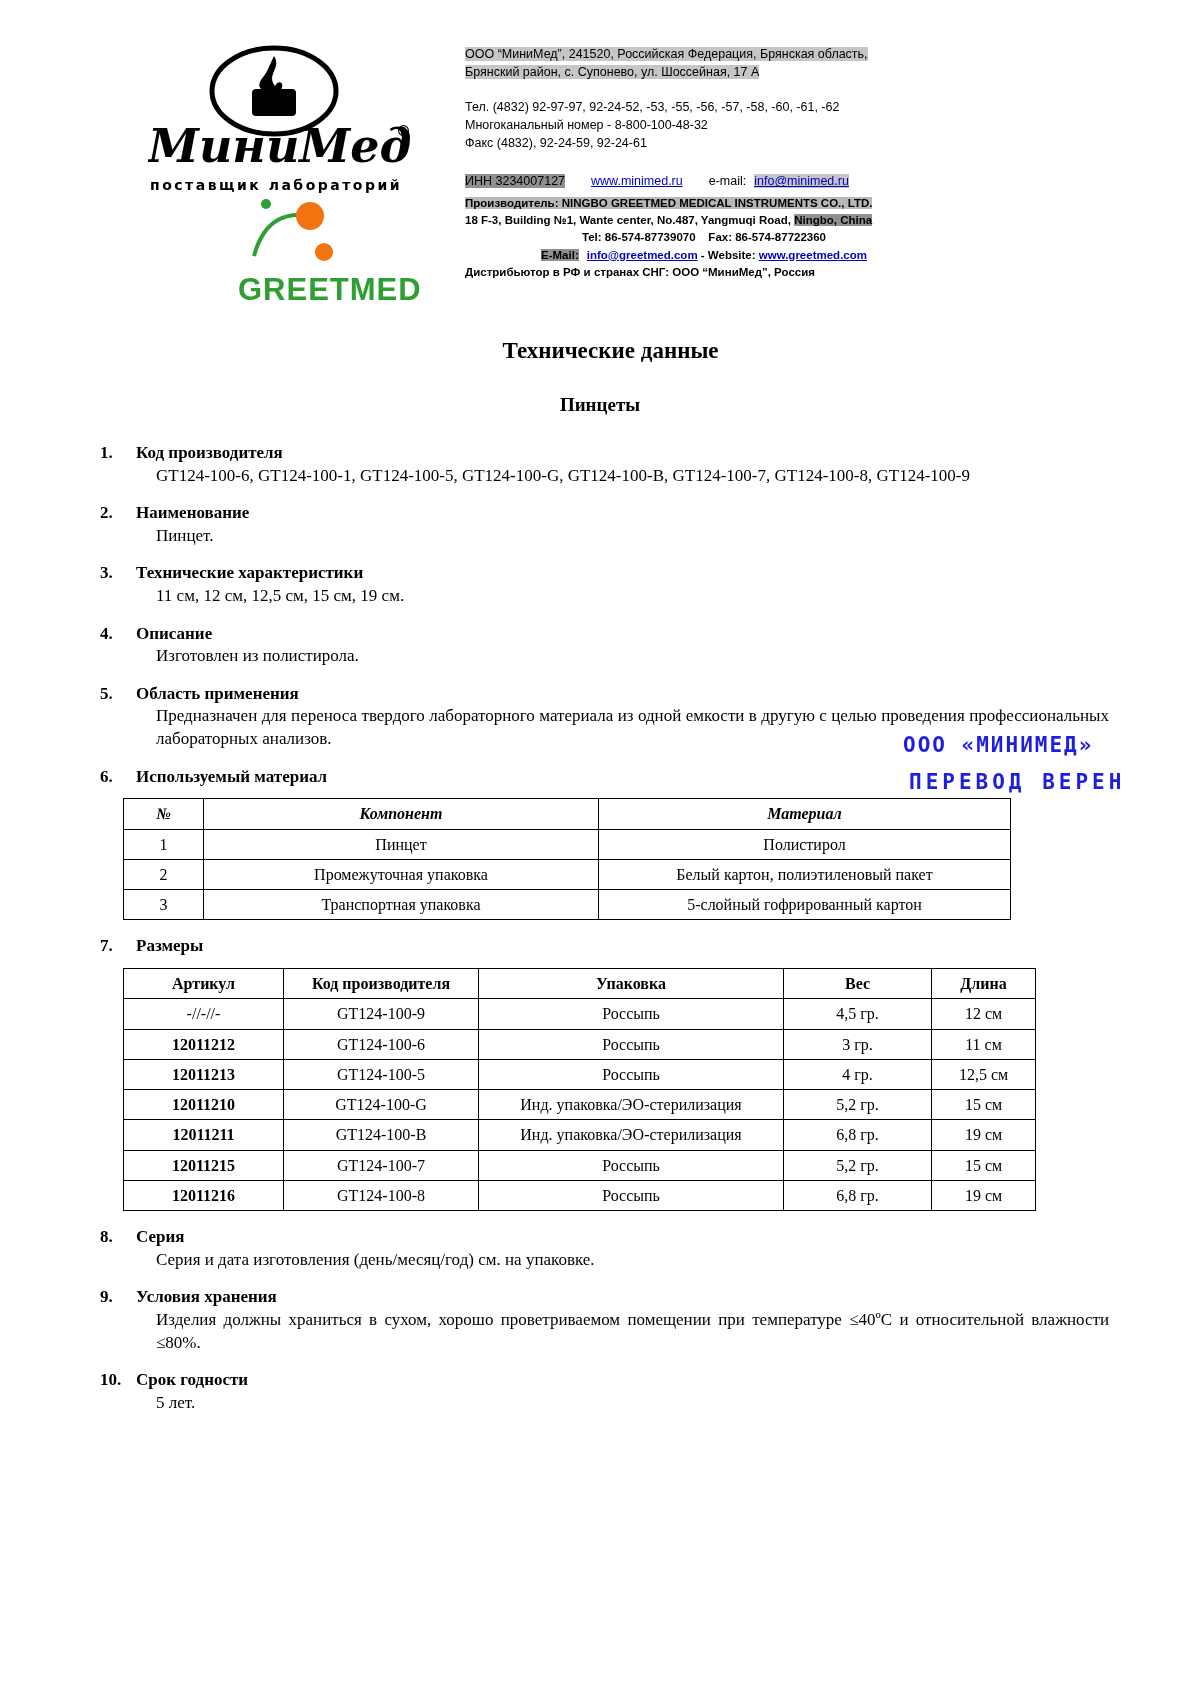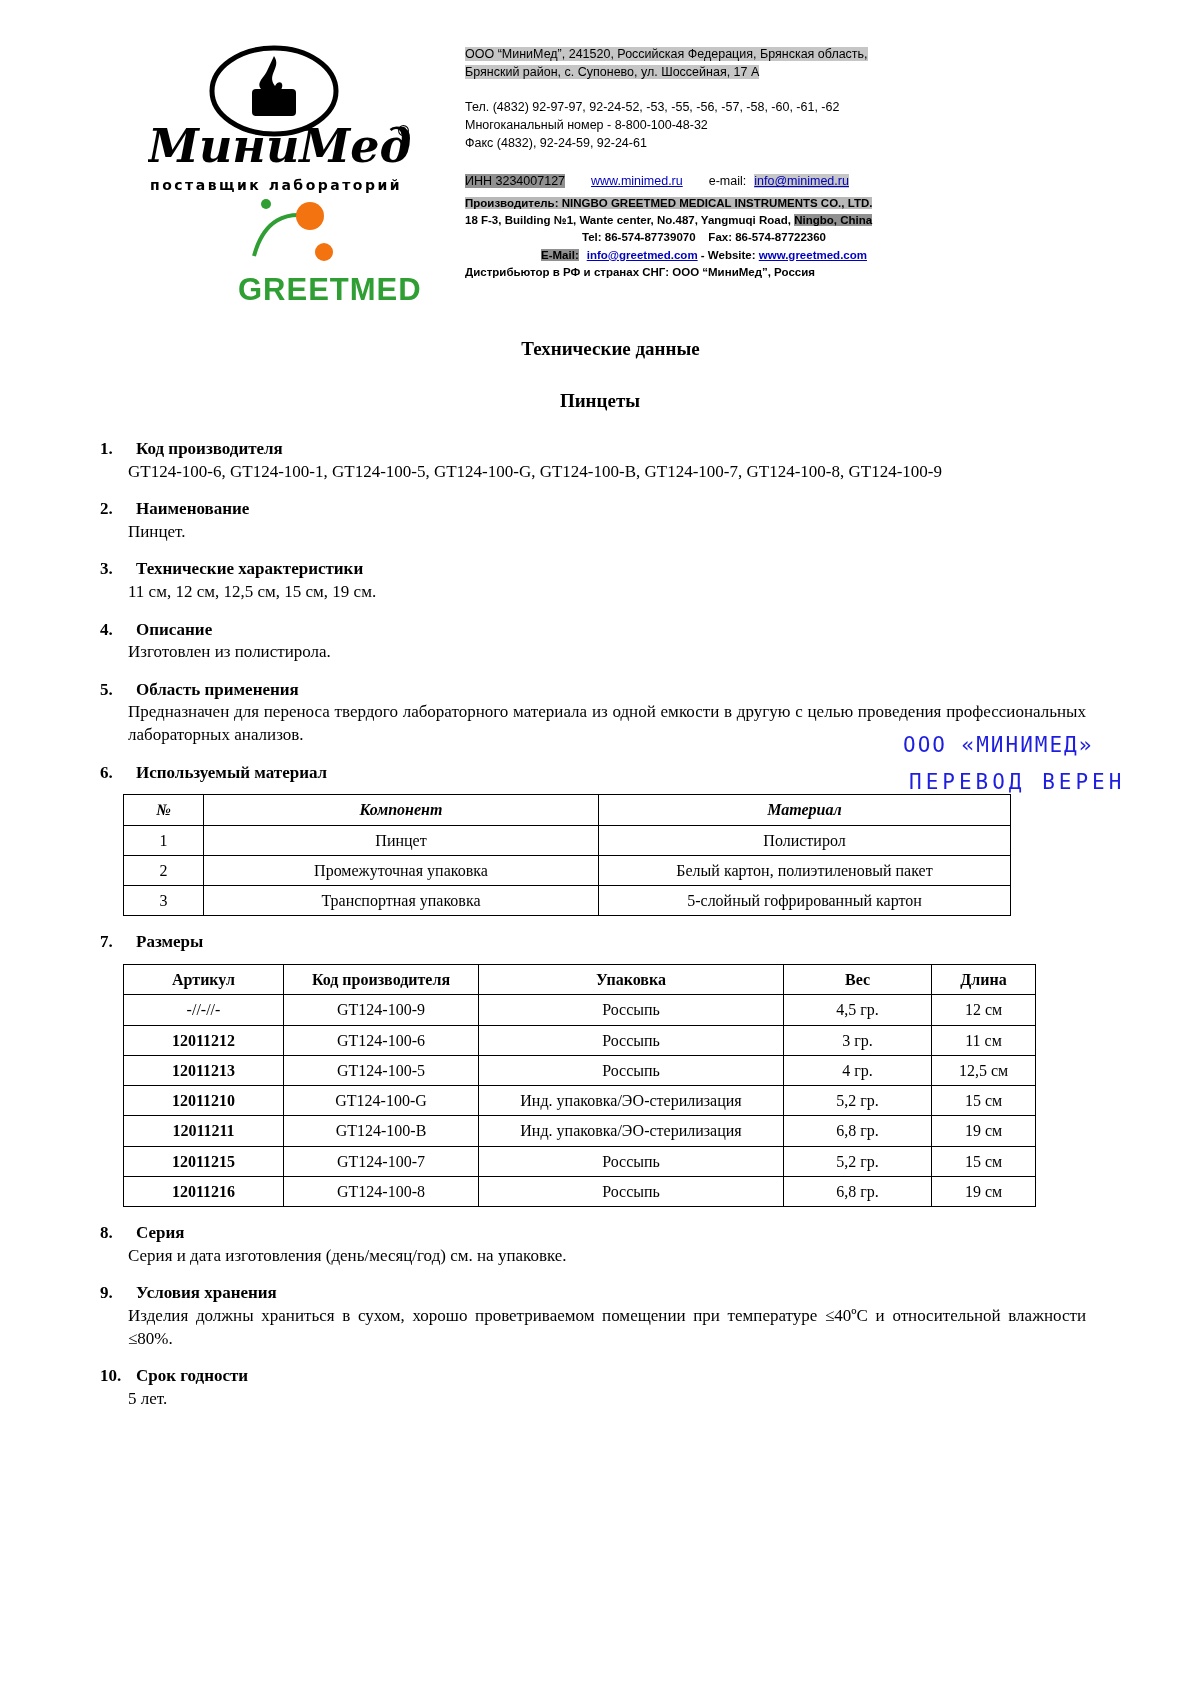--- a/index.html
+++ b/index.html
@@ -26,42 +26,42 @@
   .link { color:#0000bf; text-decoration:underline; cursor:pointer; }
   .sp-m { display:inline-block; width:26px; }
   .sp-s { display:inline-block; width:8px; }
 
   .mfr { position:absolute; left:465px; top:196px; width:478px;
          font-family:"Liberation Sans", sans-serif; font-weight:bold; font-size:11.5px; line-height:1.32; }
   .mfr > div { margin-bottom:2px; }
   .mfr .ctr { text-align:center; }
 
   
-  .doc-title { text-align:center; font-size:19px; font-weight:bold; margin-top:6px;padding-left:21px; }
+  .doc-title { text-align:center; font-size:23px; font-weight:bold; margin-top:6px;padding-left:21px; }
   .doc-subtitle { text-align:center; font-size:19px; font-weight:bold; margin-top:30px; margin-bottom:26px; }
 
   
-  .content { padding:0 114px 0 100px; font-size:17px; line-height:1.33; }
+  .content { padding:0 91px 0 100px; font-size:17px; line-height:1.33; }
   .sec { margin-bottom:15px; }
   .sec-head { font-weight:bold; }
   .num { display:inline-block; width:36px; font-weight:bold; vertical-align:top; }
-  .sec-body { margin-left:28px; text-align:justify; }
+  .sec-body { margin-left:56px; text-align:justify; }
 
   
   table.tbl { border-collapse:collapse; table-layout:fixed; margin:10px 0 4px 23px; font-size:16px; }
   table.tbl th, table.tbl td { border:1px solid #000; padding:4px 6px; text-align:center; vertical-align:middle; height:30px; }
   table.tbl th { font-weight:bold; }
   table.materials { width:887px; }
   table.materials th { font-style:italic; }
   table.sizes { width:912px; }
   td.b { font-weight:bold; }
 
   
   .stamp { position:absolute; left:903px; top:733px; color:#1e1ee0;
-           font-family:"DejaVu Sans Mono", monospace; font-weight:normal; white-space:nowrap; }
+           font-family:"DejaVu Sans Mono", monospace; font-weight:bold; white-space:nowrap; }
   .stamp-l1 { font-size:21px; letter-spacing:2px; }
   .stamp-l2 { font-size:21px; letter-spacing:4px; margin-top:13px; margin-left:6px; }
 </style>
 </head>
 <body>
 
 <div class="page">
 
   <div class="header">
 

